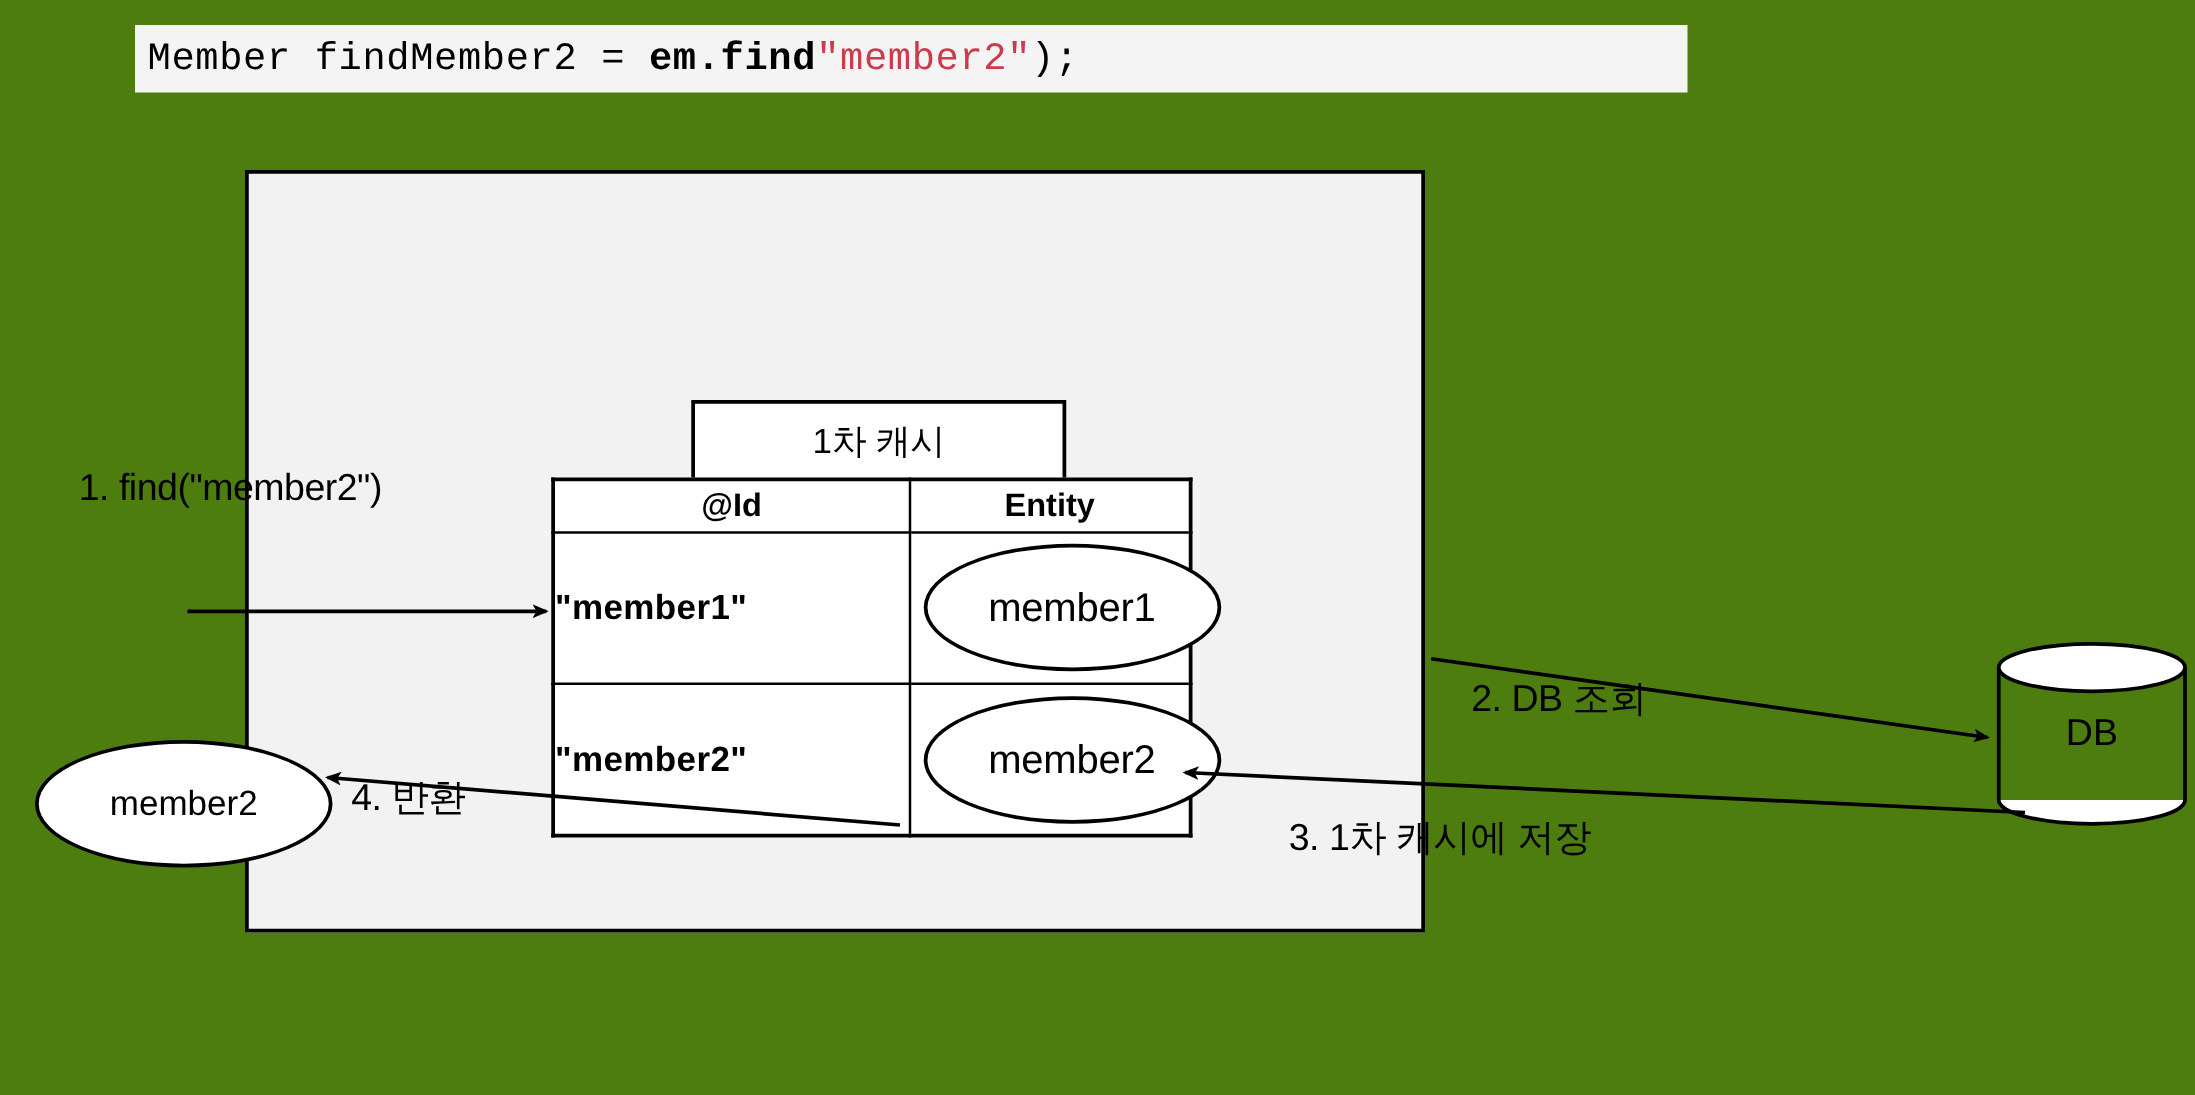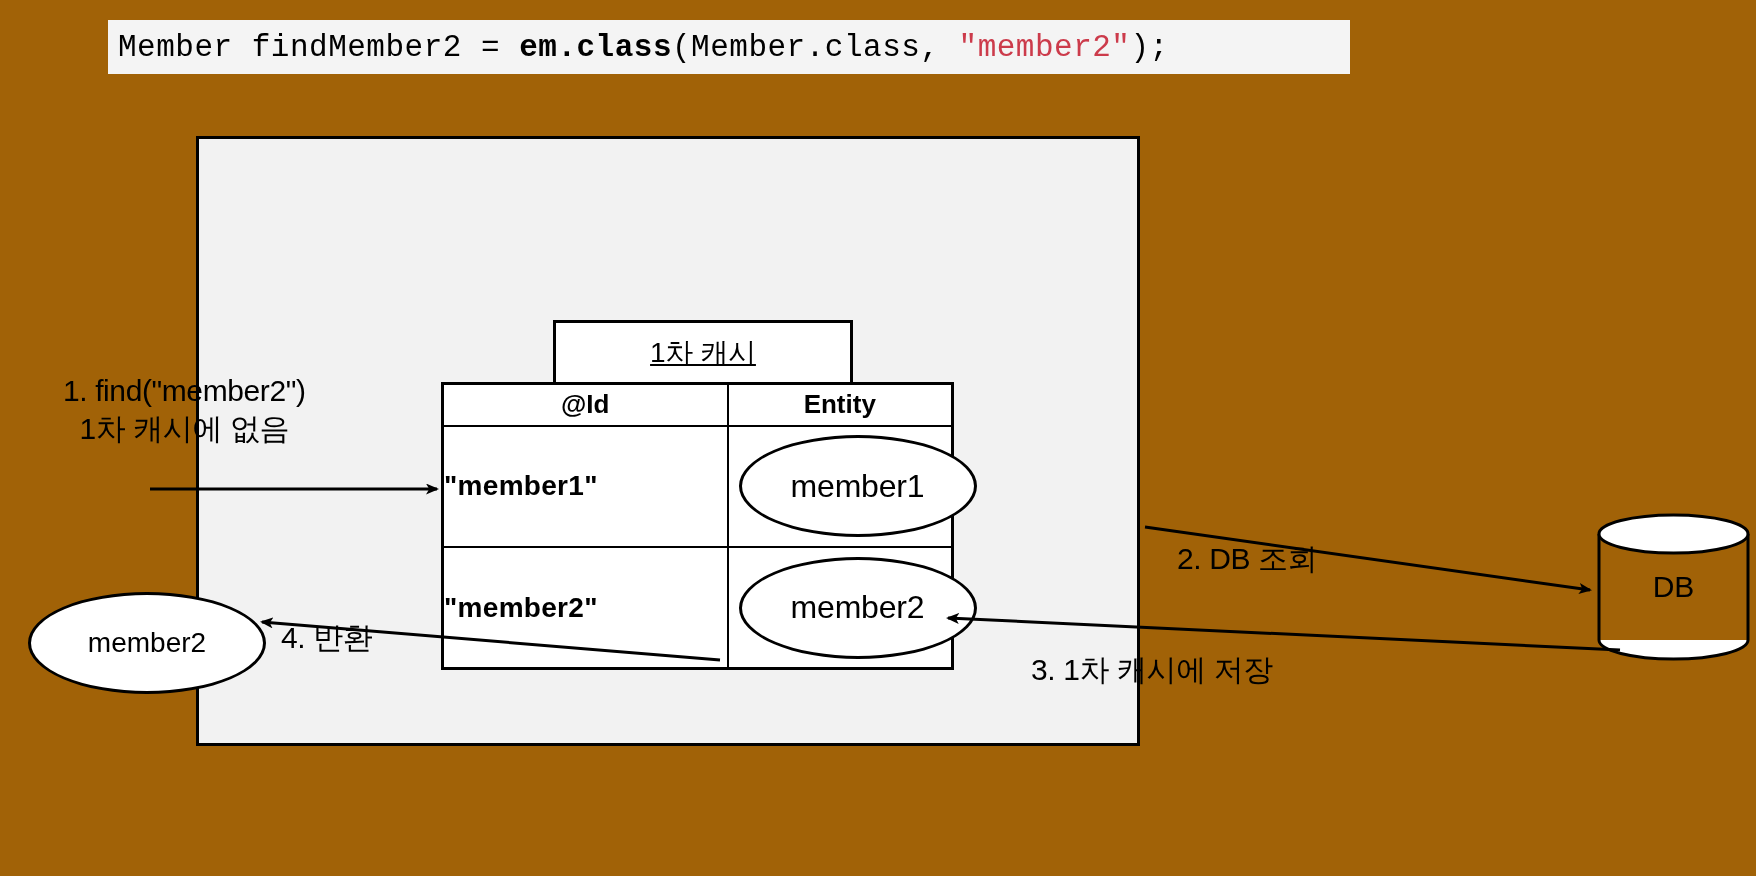--- a/index.html
+++ b/index.html
@@ -9,21 +9,21 @@
   }
   body {
     font-family: "Liberation Sans", sans-serif;
     color: #000000;
   }
   #page {
     position: relative;
     width: 1756px;
     height: 876px;
     overflow: hidden;
-    background: #a16207;
+    background: #4d7c0f;
   }
 
   
   .code-line {
     position: absolute;
     left: 108px;
     top: 20px;
     width: 1242px;
     height: 54px;
     background: #f4f4f4;
@@ -69,21 +69,20 @@
     width: 300px;
     height: 66px;
     background: #ffffff;
     border: 3px solid #000000;
     box-sizing: border-box;
     display: flex;
     align-items: center;
     justify-content: center;
     font-size: 28px;
     letter-spacing: -0.3px;
-    text-decoration: underline;
   }
 
   
   .cache-table {
     position: absolute;
     left: 441px;
     top: 382px;
     width: 513px;
     height: 288px;
     background: #ffffff;
@@ -201,21 +200,21 @@
     height: 876px;
     pointer-events: none;
     z-index: 3;
   }
 </style>
 </head>
 <body>
 
 <div id="page">
 
-  <div class="code-line"><span>Member findMember2 = </span><span class="kw-bold">em.class</span><span>(Member.class, </span><span class="str">"member2"</span><span>);</span></div>
+  <div class="code-line"><span>Member findMember2 = </span><span class="kw-bold">em.find</span><span class="str">"member2"</span><span>);</span></div>
 
   <div class="pc-box"></div>
 
   <div class="cache-caption">
     <span>1차 캐시</span>
   </div>
 
   <table class="cache-table">
     <thead>
       <tr>
@@ -268,19 +267,18 @@
 
     <line x1="1145" y1="527" x2="1590" y2="590" stroke="#000000" stroke-width="3" marker-end="url(#ah)"></line>
 
     <line x1="1620" y1="650" x2="948" y2="618" stroke="#000000" stroke-width="3" marker-end="url(#ah)"></line>
 
     <line x1="720" y1="660" x2="262" y2="622" stroke="#000000" stroke-width="3" marker-end="url(#ah)"></line>
   </svg>
 
   <div class="step" id="step1">
     <span>1. find("member2")</span>
-    <span class="l2">1차 캐시에 없음</span>
   </div>
   <div class="step" id="step2">2. DB 조회</div>
   <div class="step" id="step3">3. 1차 캐시에 저장</div>
   <div class="step" id="step4">4. 반환</div>
 
 </div>
 
 </body></html>

